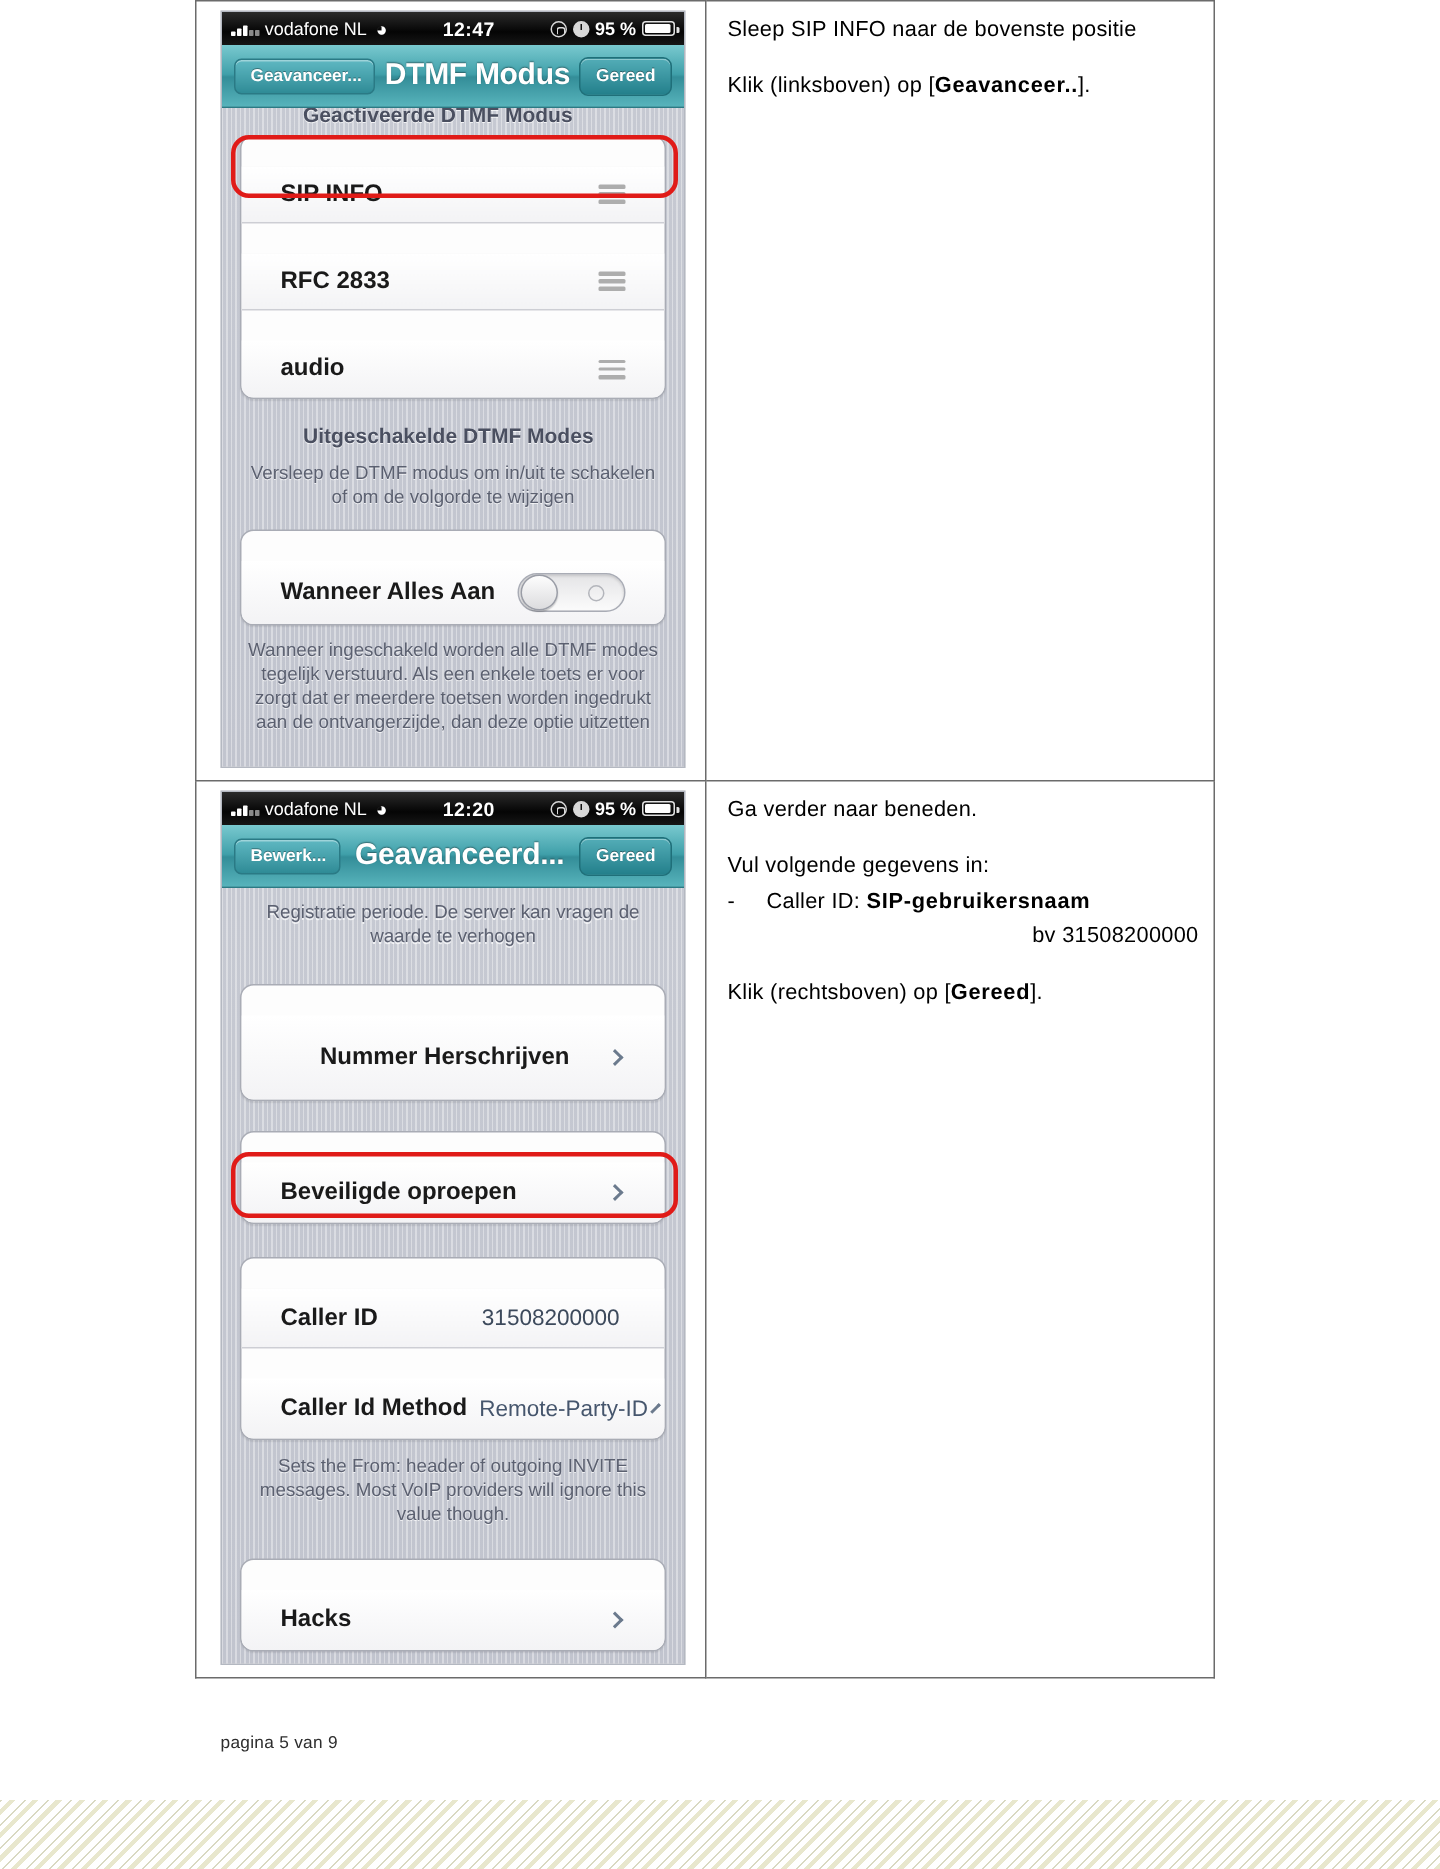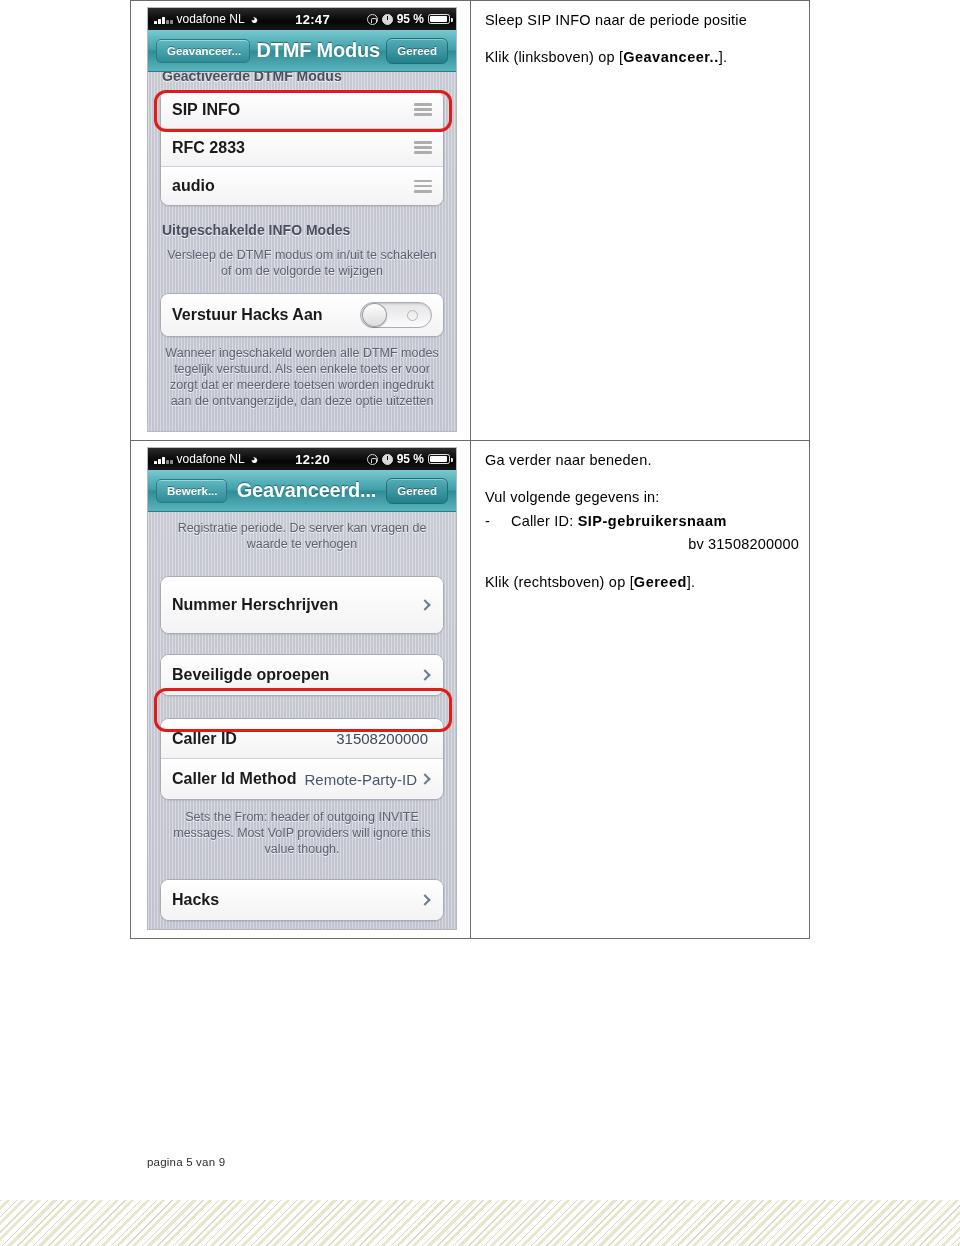--- a/index.html
+++ b/index.html
@@ -177,20 +177,21 @@
       linear-gradient(#c6c9d2, #c1c4ce);
     padding: 0 0 8px 0;
   }
 
   .grp-header {
     font-size: 14px;
     font-weight: bold;
     color: #4a4f60;
     text-shadow: 0 1px 0 rgba(255,255,255,.75);
     padding: 9px 14px 5px 14px;
+    margin-left: 40px;
   }
   .grp-header.clip {
     overflow: hidden;
     height: 16px;
     padding-top: 0;
     padding-bottom: 0;
     margin-top: -4px;
   }
   .grp-note {
     font-size: 12.5px;
@@ -206,23 +207,24 @@
     background: #fdfdfd;
     border: 1px solid #a9acb5;
     border-radius: 9px;
     overflow: hidden;
     box-shadow: 0 1px 1px rgba(0,0,0,.08);
   }
   .cell-row {
     display: flex;
     align-items: center;
     height: 38px;
-    padding: 0 11px;
+    padding: 0 26px;
     background: linear-gradient(#ffffff, #f3f3f5);
     border-bottom: 1px solid #cdced4;
+    margin-top: 20px;
   }
   .cell-row:last-child { border-bottom: none; }
   .cell-label {
     font-size: 16px;
     font-weight: bold;
     color: #1a1a1a;
     flex: 1;
     white-space: nowrap;
   }
   .cell-value {
@@ -366,44 +368,44 @@
                   <div class="cell-row">
                     <span class="cell-label">audio</span>
                     <span class="reorder-grip">
                         <i></i>
                         <i></i>
                         <i></i>
                       </span>
                   </div>
                 </div>
 
-                <div class="grp-header" style="padding-top:16px;">Uitgeschakelde INFO Modes</div>
+                <div class="grp-header" style="padding-top:16px;">Uitgeschakelde DTMF Modes</div>
                 <div class="grp-note">Versleep de DTMF modus om in/uit te schakelen of om de volgorde te wijzigen</div>
 
                 <div class="rounded-group">
                   <div class="cell-row" style="height:42px;">
-                    <span class="cell-label">Verstuur Hacks Aan</span>
+                    <span class="cell-label">Wanneer Alles Aan</span>
                     <span class="toggle">
                       <span class="knob"></span>
                       <span class="oring"></span>
                     </span>
                   </div>
                 </div>
 
                 <div class="grp-note" style="padding-top:8px;">Wanneer ingeschakeld worden alle DTMF modes tegelijk verstuurd. Als een enkele toets er voor zorgt dat er meerdere toetsen worden ingedrukt aan de ontvangerzijde, dan deze optie uitzetten</div>
               </div>
 
               <div class="hl-ring" style="left:6px; top:82px; width:298px; height:42px;"></div>
             </div>
           </div>
         </td>
 
         <td class="col-text">
           <div class="cell-text-inner">
-            <p>Sleep SIP INFO naar de periode positie</p>
+            <p>Sleep SIP INFO naar de bovenste positie</p>
             <p class="tight"><span>Klik (linksboven) op [</span><b>Geavanceer..</b><span>].</span></p>
           </div>
         </td>
       </tr>
 
       <tr>
         <td class="col-shot">
           <div class="cell-shot-inner">
             <div class="phone" style="position:relative;">
 
@@ -433,21 +435,21 @@
               <div class="navbar">
                 <div class="nav-back">Bewerk...</div>
                 <div class="nav-title">Geavanceerd...</div>
                 <div class="nav-done">Gereed</div>
               </div>
 
               <div class="screen-body">
                 <div class="grp-note" style="padding-top:8px;">Registratie periode. De server kan vragen de waarde te verhogen</div>
 
                 <div class="rounded-group" style="margin-top:10px;">
-                  <div class="cell-row" style="height:56px;">
+                  <div class="cell-row" style="height:56px;text-align:center;">
                     <span class="cell-label">Nummer Herschrijven</span>
                     <span class="chevron"></span>
                   </div>
                 </div>
 
                 <div class="rounded-group" style="margin-top:20px;">
                   <div class="cell-row" style="height:40px;gap:35px;">
                     <span class="cell-label">Beveiligde oproepen</span>
                     <span class="chevron"></span>
                   </div>

